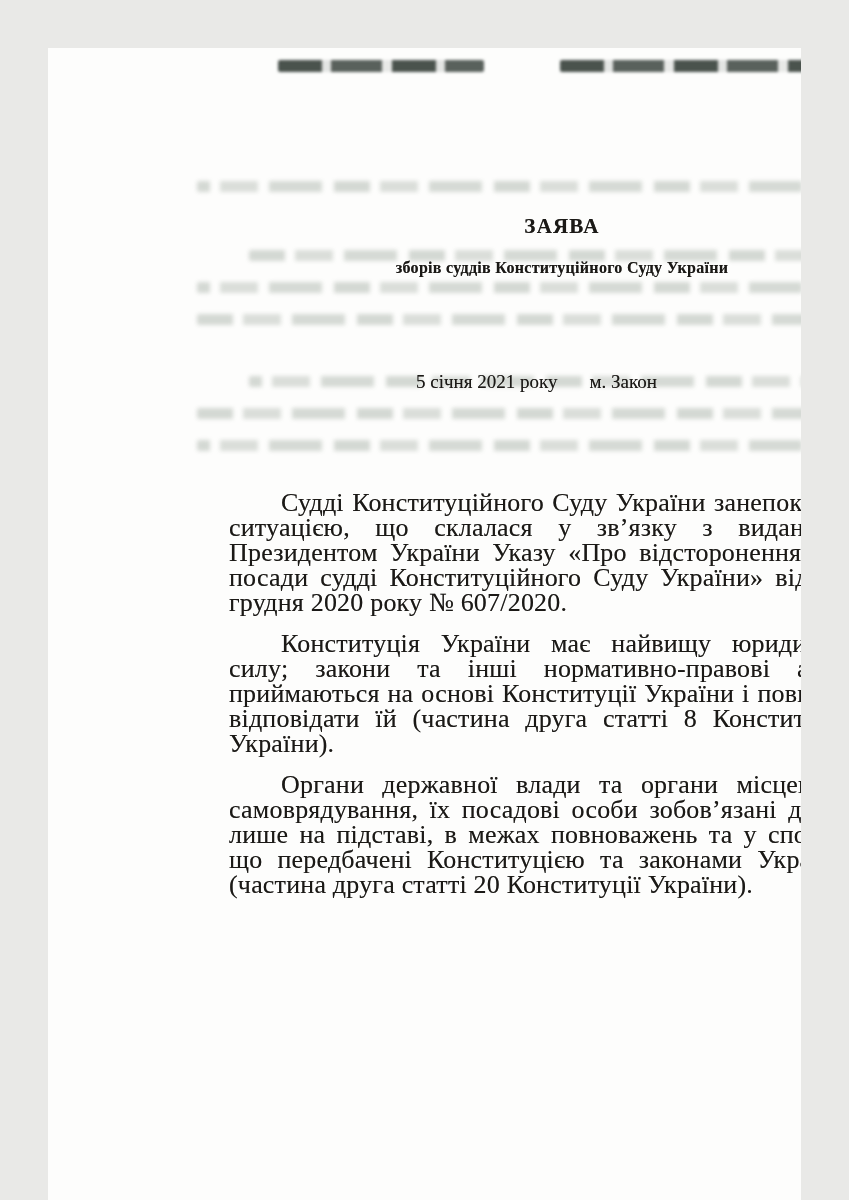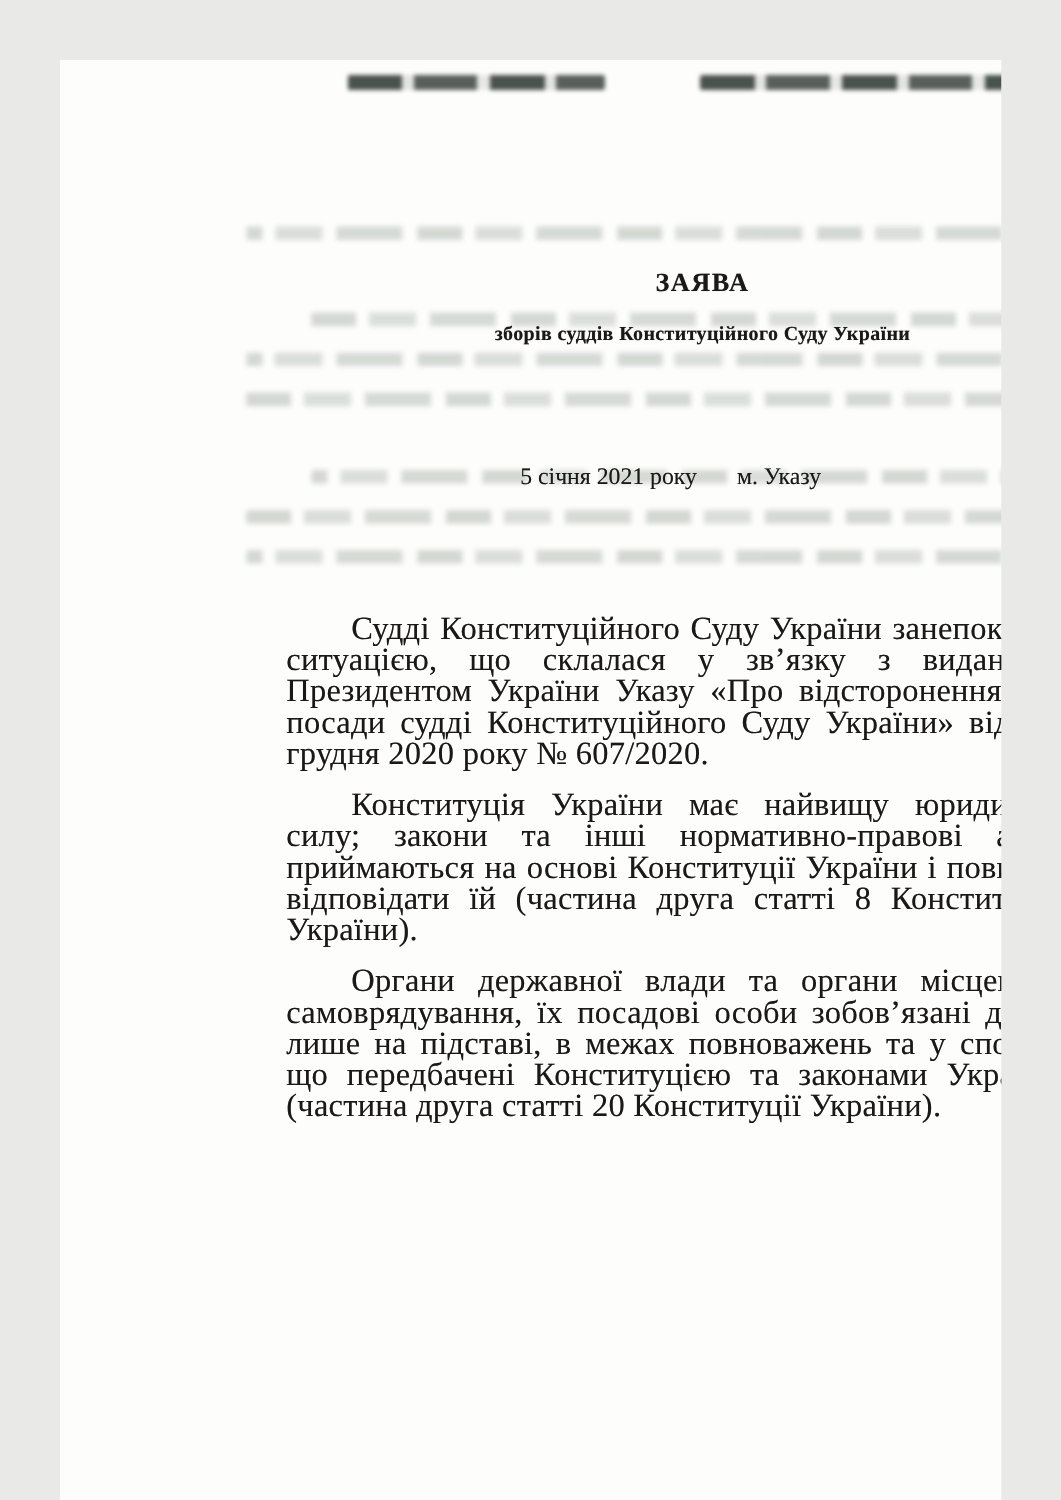--- a/index.html
+++ b/index.html
@@ -104,21 +104,21 @@
   <div class="ghost ghost-light" style="left:133px; top:376px; width:658px;"></div>
 
   <div class="content">
 
     <div class="doc-title">ЗАЯВА</div>
 
     <div class="doc-subtitle">зборів суддів Конституційного Суду України</div>
 
     <div class="dateline">
       <span>5 січня 2021 року</span>
-      <span>м. Указу</span>
+      <span>м. Закон</span>
     </div>
 
     <div class="doc-body">
       <p>Судді Конституційного Суду України занепокоєні ситуацією, що склалася у зв’язку з виданням Президентом України Указу «Про відсторонення від посади судді Конституційного Суду України» від 29 грудня 2020 року № 607/2020.</p>
       <p>Конституція України має найвищу юридичну силу; закони та інші нормативно-правові акти приймаються на основі Конституції України і повинні відповідати їй (частина друга статті 8 Конституції України).</p>
       <p>Органи державної влади та органи місцевого самоврядування, їх посадові особи зобов’язані діяти лише на підставі, в межах повноважень та у спосіб, що передбачені Конституцією та законами України (частина друга статті 20 Конституції України).</p>
     </div>
 
   </div>
 </div>

